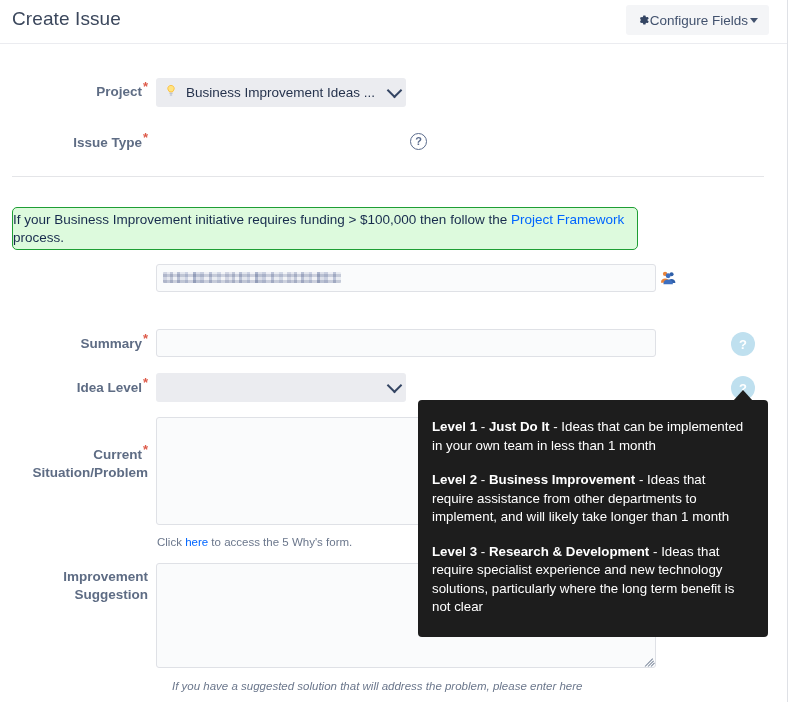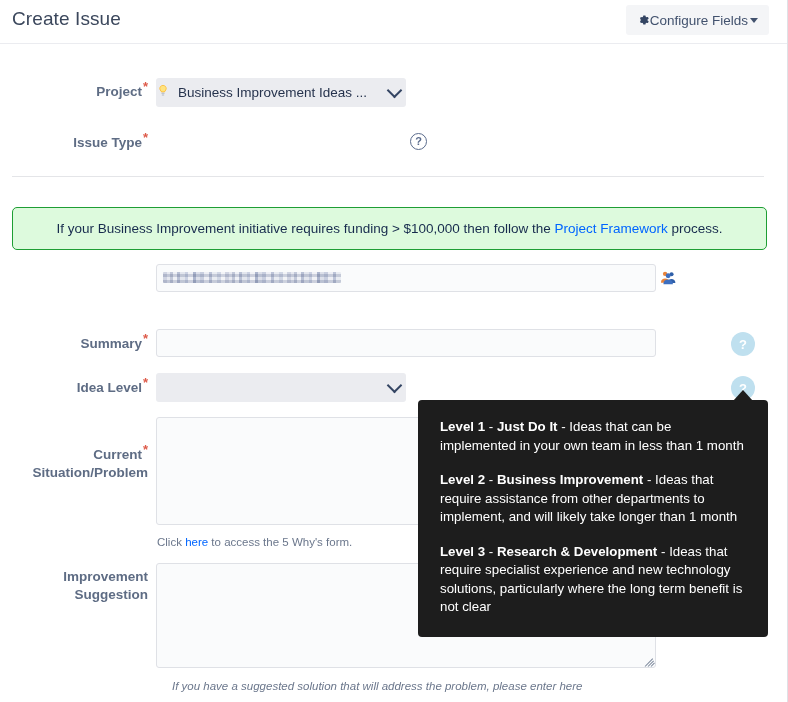--- a/index.html
+++ b/index.html
@@ -220,21 +220,21 @@
 
   
   .people-icon { position: absolute; cursor: pointer; }
 
   
   .tooltip {
     position: absolute;
     background: #1d1d1d;
     color: #ffffff;
     border-radius: 4px;
-    padding: 18px 22px 20px 22px;
+    padding: 18px 22px 20px 14px;
     font-size: 13.3px;
     line-height: 18.5px;
     z-index: 50;
   }
   .tooltip p { margin: 0 0 16px 0; }
   .tooltip p:last-child { margin-bottom: 0; }
   .tooltip b { font-weight: 700; }
   .tooltip-arrow {
     position: absolute;
     width: 0; height: 0;
@@ -260,42 +260,42 @@
         </svg>
       </span>
       <span>Configure Fields</span>
       <span class="caret"></span>
     </button>
   </div>
 
   <div class="lbl" style="left:20px; top:83px; width:128px;">
     <span>Project</span><span class="req">*</span>
   </div>
-  <div class="select-box" style="left:156px; top:78px; width:250px; height:29px; ">
+  <div class="select-box" style="left:156px; top:78px; width:250px; height:29px; padding-left:8px;">
     <span class="bulb">
       <svg width="14" height="14" viewBox="0 0 16 16" aria-hidden="true">
         <path fill="#ffe380" stroke="#ffab00" stroke-width="0.7" d="M8 1.6c-2.1 0-3.7 1.6-3.7 3.5 0 1.3.7 2.2 1.3 2.9.35.4.55.75.6 1.1h3.6c.05-.35.25-.7.6-1.1.6-.7 1.3-1.6 1.3-2.9C11.7 3.2 10.1 1.6 8 1.6z"></path>
         <rect x="6.1" y="10" width="3.8" height="1.2" rx="0.5" fill="#b0b8c4"></rect>
         <rect x="6.5" y="12" width="3" height="1.2" rx="0.5" fill="#b0b8c4"></rect>
       </svg>
     </span>
     <span class="sel-text">Business Improvement Ideas ...</span>
     <span class="chev"></span>
   </div>
 
   <div class="lbl" style="left:20px; top:134px; width:128px;">
     <span>Issue Type</span><span class="req">*</span>
   </div>
   <div class="q-outline" style="left:410px; top:133px;">
     <span>?</span>
   </div>
 
   <div class="divider" style="top:176px;"></div>
 
-  <div class="banner" style="left:12px; top:207px; width:755px; height:43px;">
+  <div class="banner" style="left:12px; top:207px; width:626px; height:43px;">
     <span><span>If your Business Improvement initiative requires funding &gt; $100,000 then follow the </span><a href="#">Project Framework</a><span> process.</span></span>
   </div>
 
   <input class="text-input" style="left: 156px; top: 264px; width: 500px; height: 28px;" value="">
   <div class="redacted" style="left:163px; top:272px; width:178px;"></div>
   <div class="people-icon" style="left:660px; top:270px;">
     <svg width="17" height="15" viewBox="0 0 20 17" aria-hidden="true">
       <circle cx="6" cy="4.2" r="2.6" fill="#e8833a"></circle>
       <path fill="#e8833a" d="M1.2 13.8c0-2.6 2.1-4.2 4.8-4.2s4.8 1.6 4.8 4.2v1H1.2z"></path>
       <circle cx="13.6" cy="4.6" r="2.4" fill="#2f5fa8"></circle>

